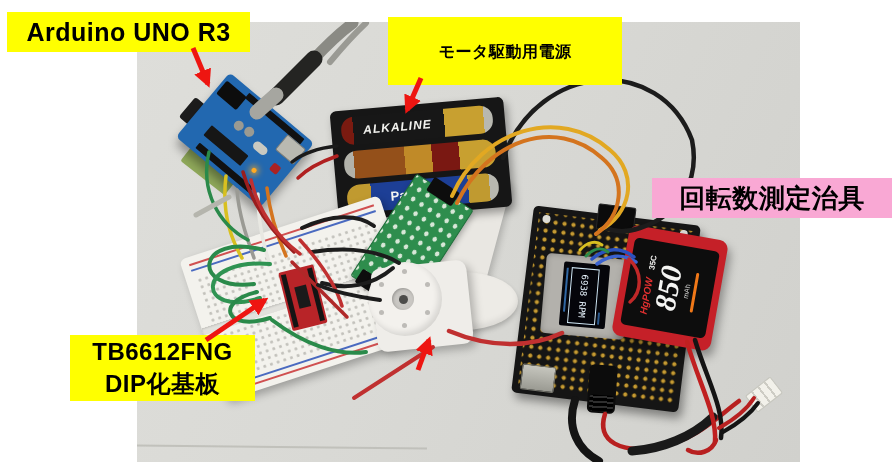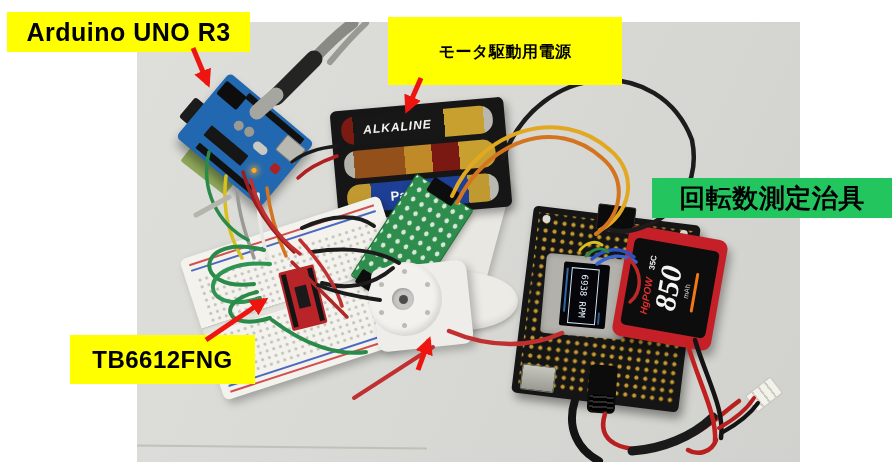--- a/index.html
+++ b/index.html
@@ -6,21 +6,21 @@
   #canvas{position:relative;width:892px;height:467px;background:#ffffff;overflow:hidden;
           font-family:"Liberation Sans",sans-serif;}
   
   #photo{position:absolute;left:137px;top:22px;width:663px;height:440px;overflow:hidden;
          background:linear-gradient(115deg,#dedeDA 0%,#d9d9d5 45%,#d1d1cd 100%);}
   .abs{position:absolute;}
   
   .lbl{position:absolute;display:flex;flex-direction:column;align-items:center;justify-content:center;
        font-weight:bold;color:#000;z-index:6;text-align:center;letter-spacing:.5px;}
   .lbl-yellow{background:#ffff00;}
-  .lbl-blue{background:#22c55e;}
+  .lbl-blue{background:#f9a8d4;}
   
   .pads-green{background-image:radial-gradient(circle,#d7e7d7 2.1px,rgba(0,0,0,0) 2.6px);
               background-size:10px 11px;background-position:5px 6px;}
   .pads-gold{background-image:radial-gradient(circle,#c59a34 1.7px,#6b5314 2.1px,rgba(0,0,0,0) 2.5px);
              background-size:9px 9px;background-position:4px 4px;}
   .dots-bb{background-image:radial-gradient(circle,#c3c2bc 1.2px,rgba(0,0,0,0) 1.7px);
            background-size:7px 7px;}
   svg{position:absolute;left:0;top:0;}
   .otext{font-family:"DejaVu Sans Mono",monospace;}
 </style>
@@ -196,22 +196,23 @@
   </div>
 
   <div class="lbl lbl-yellow" style="left:388px;top:9px;width:234px;height:68px;font-size:16px;line-height:33px;margin-top:8px;">
     <span>モータ駆動用電源</span>
   </div>
 
   <div class="lbl lbl-blue" style="left:652px;top:178px;width:240px;height:40px;font-size:26px;">
     <span>回転数測定治具</span>
   </div>
 
-  <div class="lbl lbl-yellow" style="left:70px;top:335px;width:185px;height:49px;font-size:24px;line-height:32px;">
+  <div class="lbl lbl-yellow" style="left:70px;top:335px;width:185px;height:66px;font-size:24px;line-height:32px;">
     <span>TB6612FNG</span>
+    <span>DIP化基板</span>
   </div>
 
 
   <svg width="892" height="467" viewBox="0 0 892 467" style="z-index:8;pointer-events:none;">
     <defs>
       <marker id="ah" markerUnits="strokeWidth" markerWidth="3.6" markerHeight="3.6" refX="2.8" refY="1.8" orient="auto">
         <path d="M0,0 L3.6,1.8 L0,3.6 z" fill="#ee1511"></path>
       </marker>
     </defs>
     <g stroke="#ee1511" stroke-width="5" fill="none" stroke-linecap="butt">

